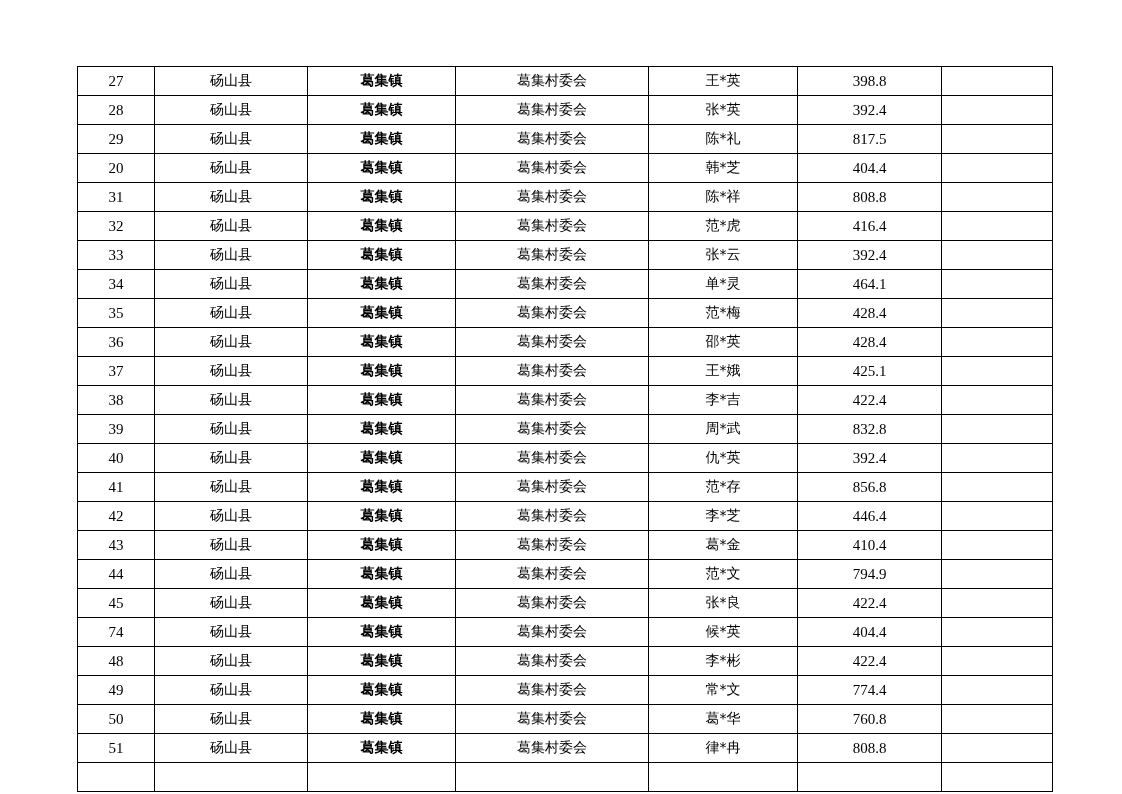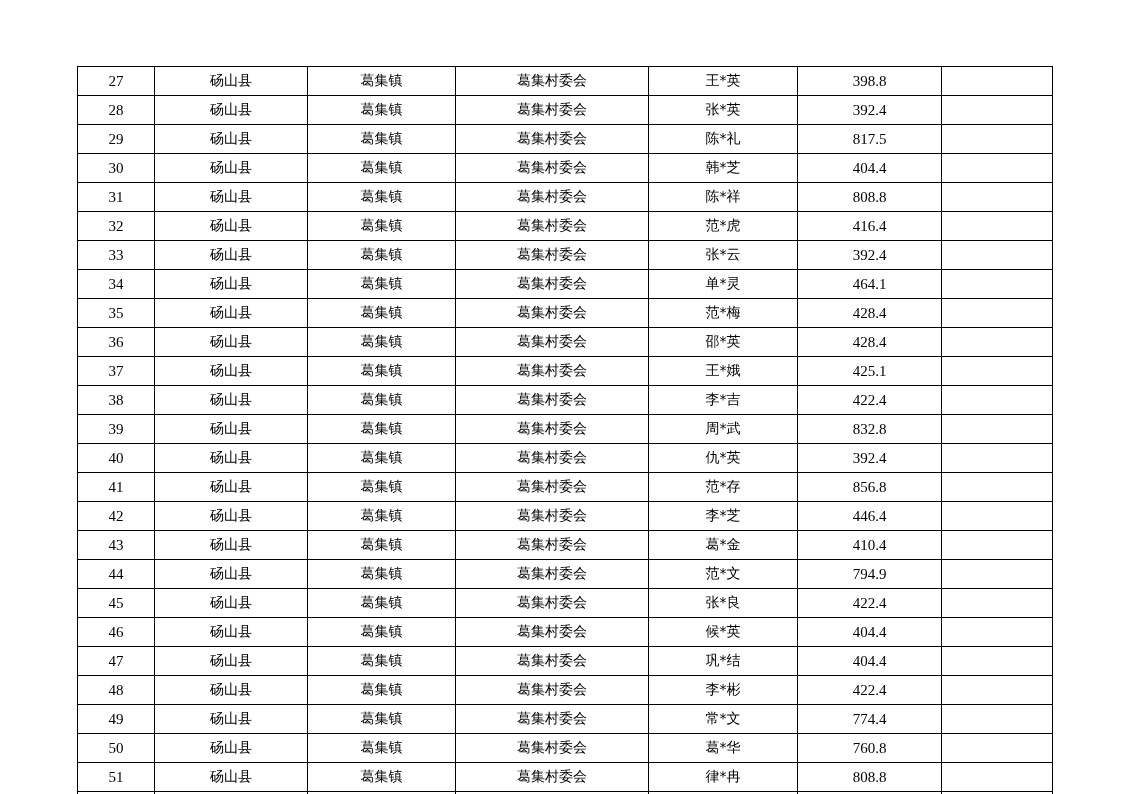--- a/index.html
+++ b/index.html
@@ -47,20 +47,21 @@
   td.c-index {
     width: 76px;
     font-size: 13.5px;
   }
   td.c-county {
     width: 152px;
     margin-left: 24px;
   }
   td.c-town {
     width: 147px;
+    font-weight: bold;
   }
   td.c-village {
     width: 192px;
   }
   td.c-name {
     width: 148px;
   }
   td.c-amount {
     width: 143px;
     font-size: 14.5px;
@@ -105,21 +106,21 @@
           <tr>
             <td class="c-index"><span class="num">29</span></td>
             <td class="c-county"><span class="cn">砀山县</span></td>
             <td class="c-town"><span class="cn">葛集镇</span></td>
             <td class="c-village"><span class="cn">葛集村委会</span></td>
             <td class="c-name"><span class="cn">陈*礼</span></td>
             <td class="c-amount"><span class="num">817.5</span></td>
             <td class="c-note"><span class="cn"></span></td>
           </tr>
           <tr>
-            <td class="c-index"><span class="num">30</span></td>
+            <td class="c-index"><span class="num">20</span></td>
             <td class="c-county"><span class="cn">砀山县</span></td>
             <td class="c-town"><span class="cn">葛集镇</span></td>
             <td class="c-village"><span class="cn">葛集村委会</span></td>
             <td class="c-name"><span class="cn">韩*芝</span></td>
             <td class="c-amount"><span class="num">404.4</span></td>
             <td class="c-note"><span class="cn"></span></td>
           </tr>
           <tr>
             <td class="c-index"><span class="num">31</span></td>
             <td class="c-county"><span class="cn">砀山县</span></td>
@@ -249,34 +250,25 @@
           <tr>
             <td class="c-index"><span class="num">45</span></td>
             <td class="c-county"><span class="cn">砀山县</span></td>
             <td class="c-town"><span class="cn">葛集镇</span></td>
             <td class="c-village"><span class="cn">葛集村委会</span></td>
             <td class="c-name"><span class="cn">张*良</span></td>
             <td class="c-amount"><span class="num">422.4</span></td>
             <td class="c-note"><span class="cn"></span></td>
           </tr>
           <tr>
-            <td class="c-index"><span class="num">46</span></td>
+            <td class="c-index"><span class="num">74</span></td>
             <td class="c-county"><span class="cn">砀山县</span></td>
             <td class="c-town"><span class="cn">葛集镇</span></td>
             <td class="c-village"><span class="cn">葛集村委会</span></td>
             <td class="c-name"><span class="cn">候*英</span></td>
-            <td class="c-amount"><span class="num">404.4</span></td>
-            <td class="c-note"><span class="cn"></span></td>
-          </tr>
-          <tr>
-            <td class="c-index"><span class="num">47</span></td>
-            <td class="c-county"><span class="cn">砀山县</span></td>
-            <td class="c-town"><span class="cn">葛集镇</span></td>
-            <td class="c-village"><span class="cn">葛集村委会</span></td>
-            <td class="c-name"><span class="cn">巩*结</span></td>
             <td class="c-amount"><span class="num">404.4</span></td>
             <td class="c-note"><span class="cn"></span></td>
           </tr>
           <tr>
             <td class="c-index"><span class="num">48</span></td>
             <td class="c-county"><span class="cn">砀山县</span></td>
             <td class="c-town"><span class="cn">葛集镇</span></td>
             <td class="c-village"><span class="cn">葛集村委会</span></td>
             <td class="c-name"><span class="cn">李*彬</span></td>
             <td class="c-amount"><span class="num">422.4</span></td>

